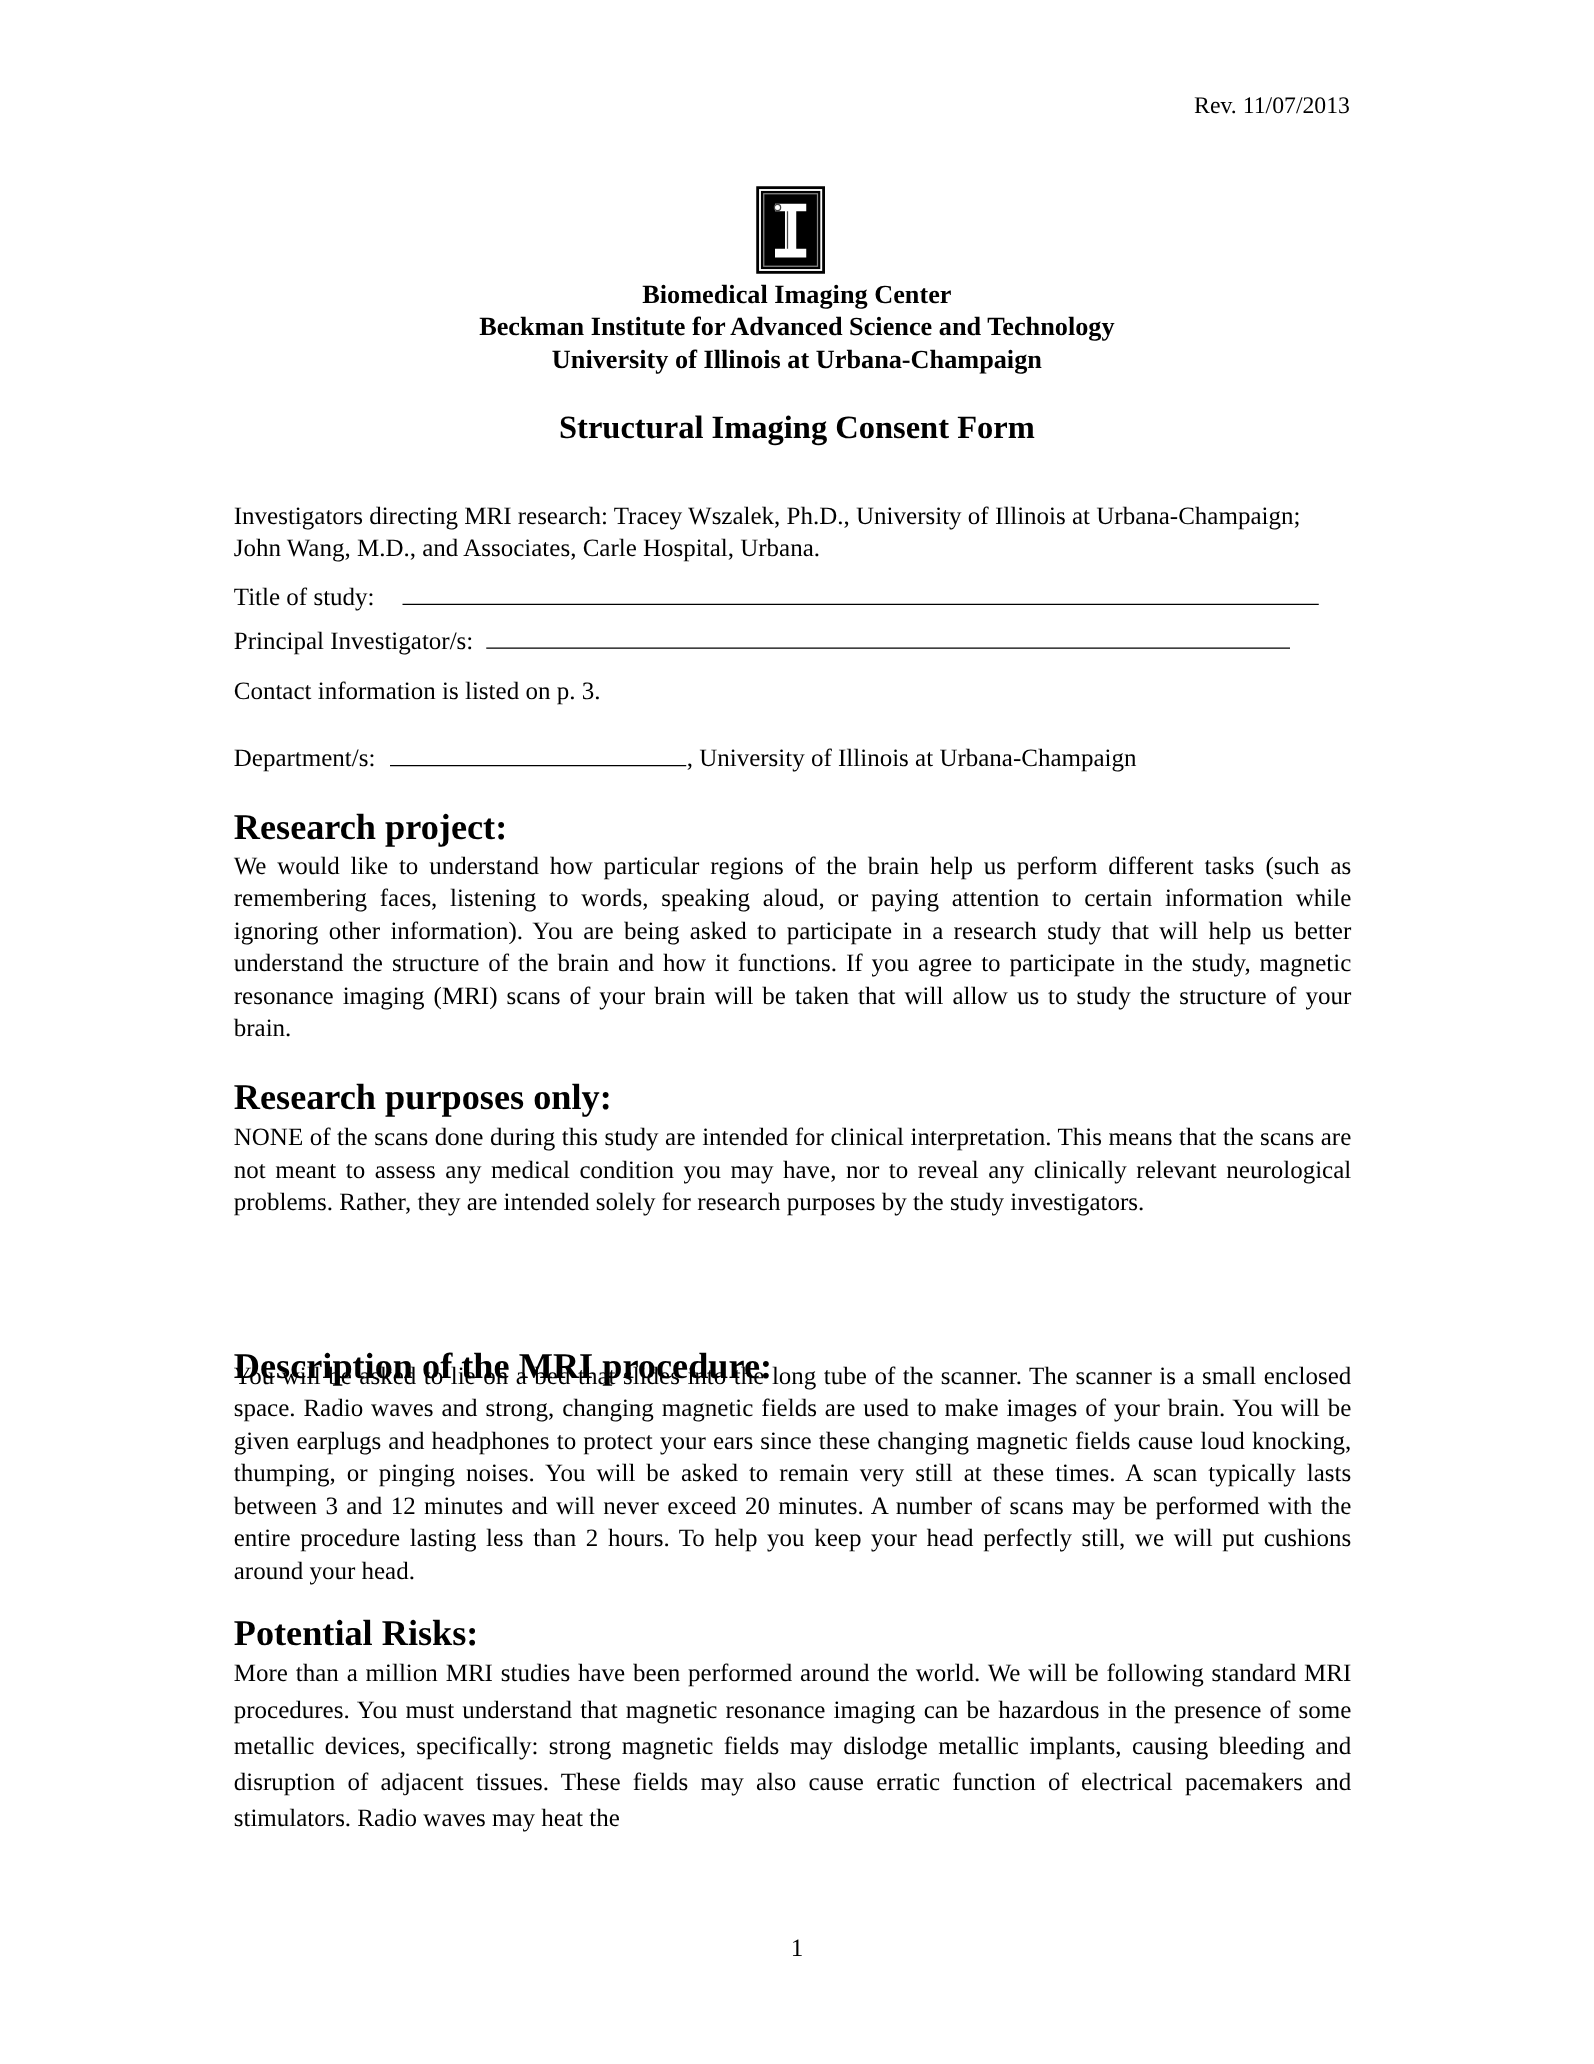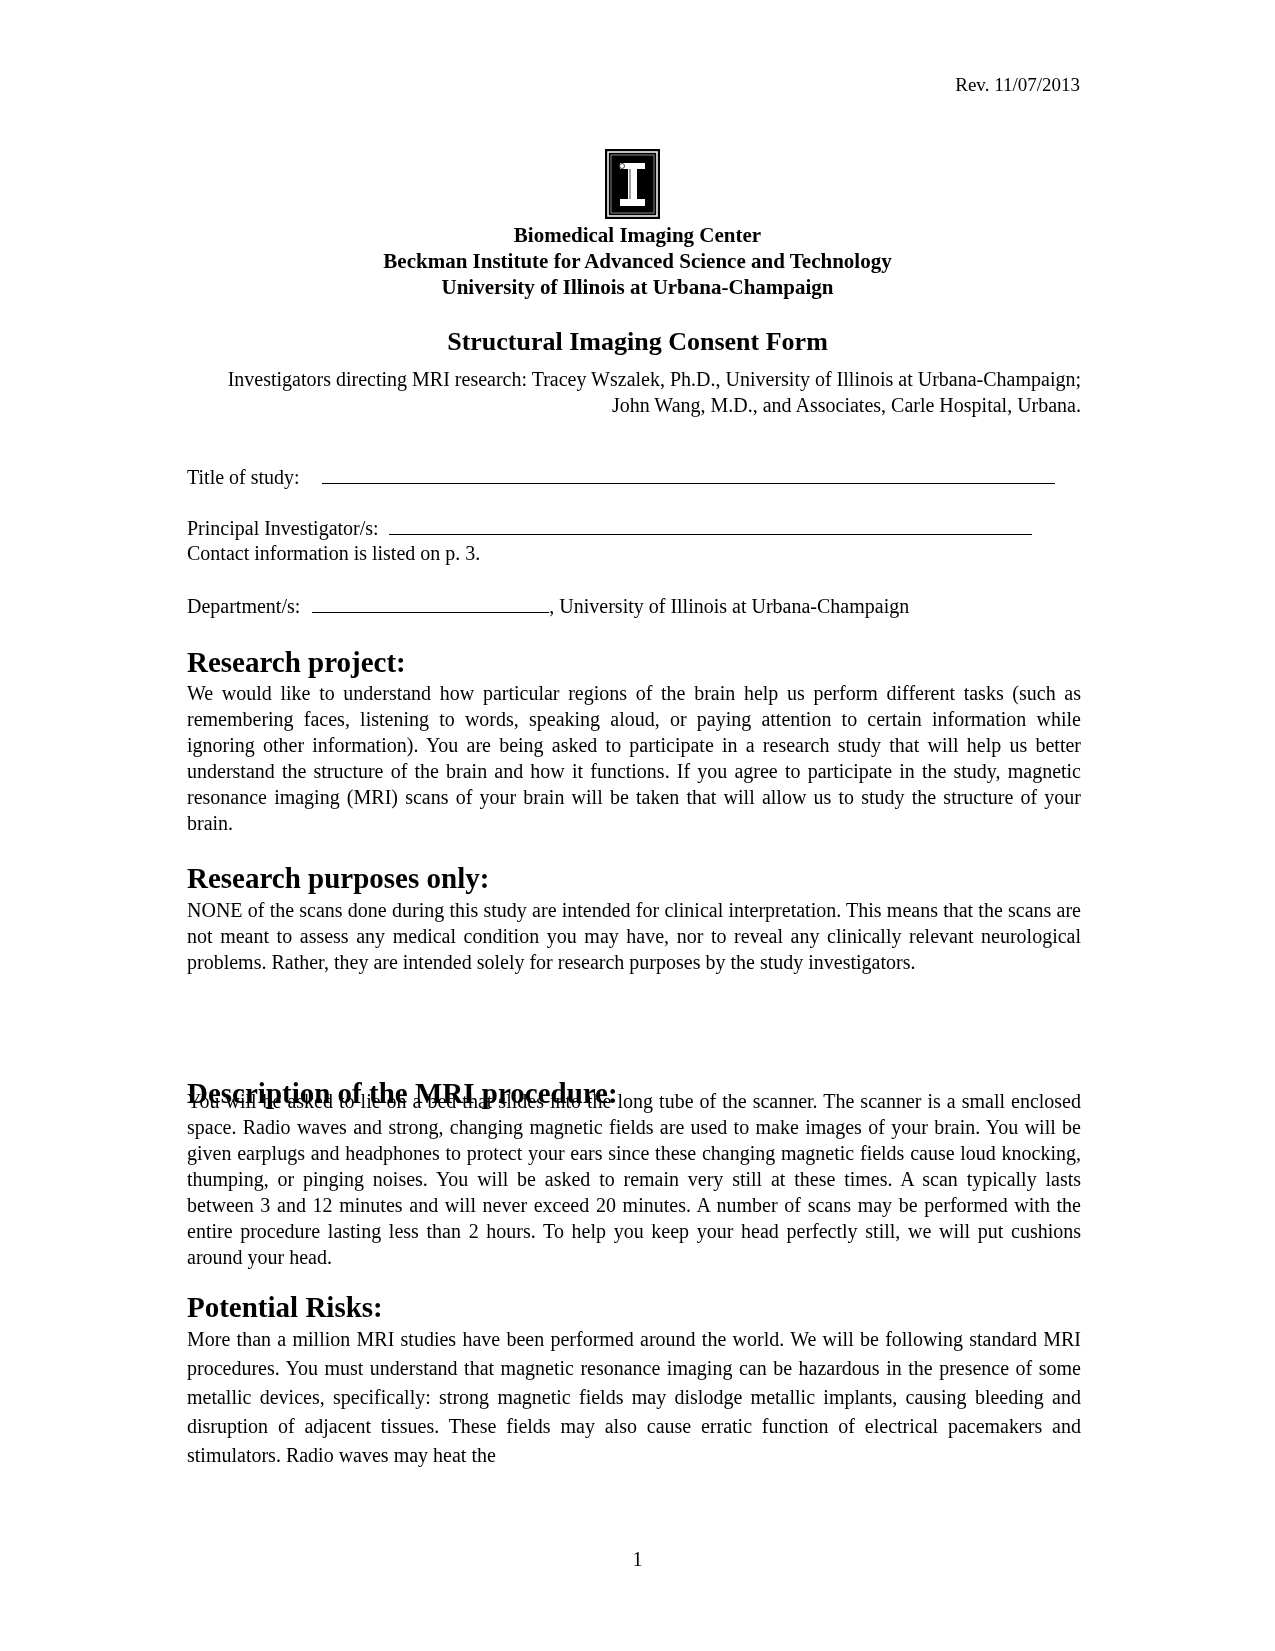--- a/index.html
+++ b/index.html
@@ -10,27 +10,27 @@
   .abs { position: absolute; }
   .rev { right: 195px; top: 74px; font-size: 19px; }
   .logo { left: 605px; top: 149px; width: 55px; height: 70px; background: #000; }
   .logo svg { display: block; }
   .hdr { left: 0; width: 1275px; text-align: center; font-weight: bold; font-size: 21px; line-height: 26px; }
   .h1 { top: 222px; }
   .h2 { top: 248px; }
   .h3 { top: 274px; }
   .form-title { left: 0; width: 1275px; text-align: center; font-weight: bold; font-size: 26px; top: 327px; }
   .txt { font-size: 20px; line-height: 26px; left: 187px; width: 894px; }
-  .investigators { top: 366px; text-align: right; }
+  .investigators { top: 400px; }
   .field { font-size: 20px; left: 187px; white-space: nowrap; }
   .field .lbl { font-weight: normal; }
   .blank { display: inline-block; border-bottom: 1.5px solid #000; height: 18px; vertical-align: baseline; }
   .f-title { top: 465px; }
   .f-title .blank { width: 733px; margin-left: 22px; }
-  .f-pi { top: 516px; }
+  .f-pi { top: 500px; }
   .f-pi .blank { width: 643px; margin-left: 10px; }
   .contact { top: 542px; font-size: 20px; left: 187px; }
   .f-dept { top: 594px; }
   .f-dept .blank { width: 237px; margin-left: 12px; }
   .sec-h { left: 187px; font-weight: bold; font-size: 29px; }
   .para { left: 187px; width: 894px; font-size: 20px; line-height: 26px; text-align: justify; }
   .s1h { top: 646px; }
   .s1p { top: 680px; }
   .s2h { top: 862px; }
   .s2p { top: 897px; }

